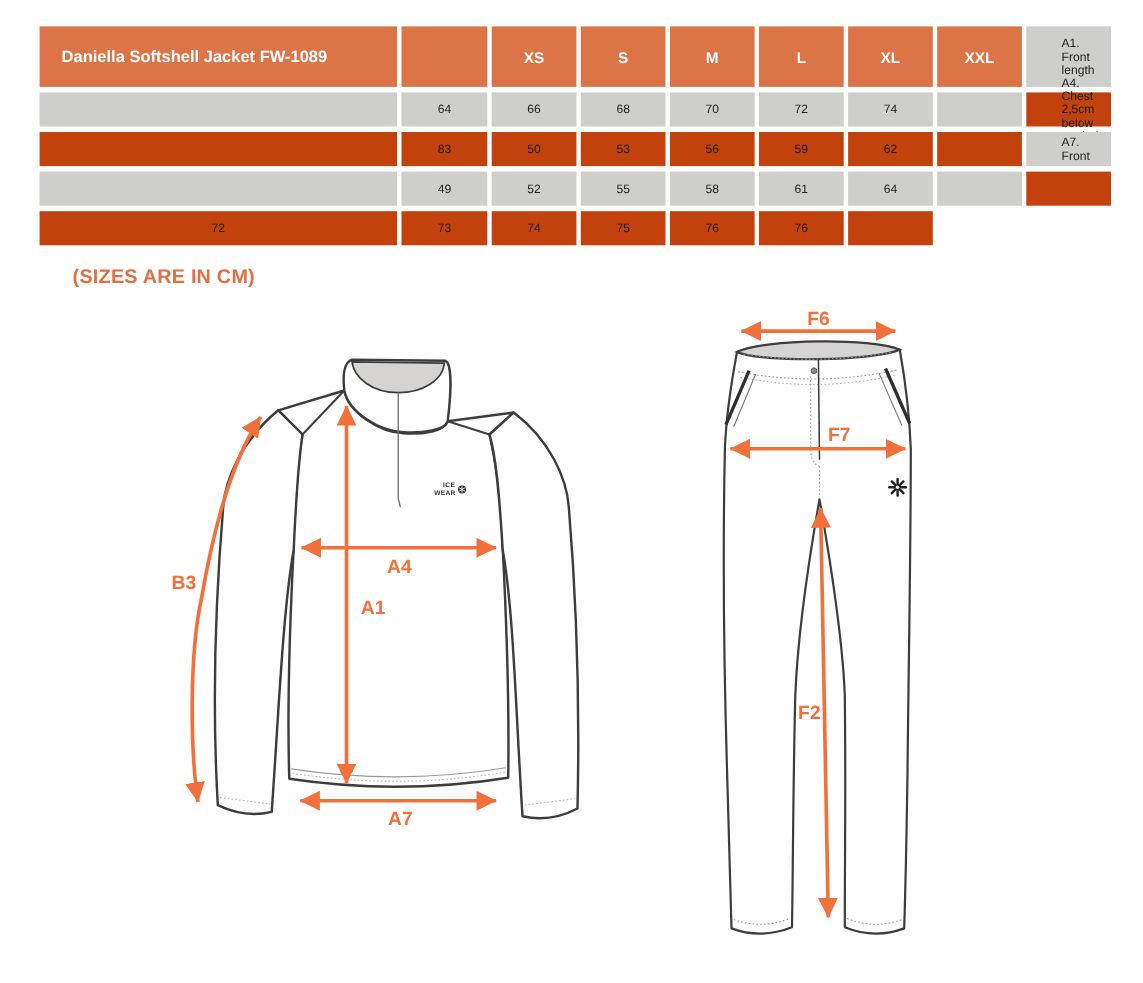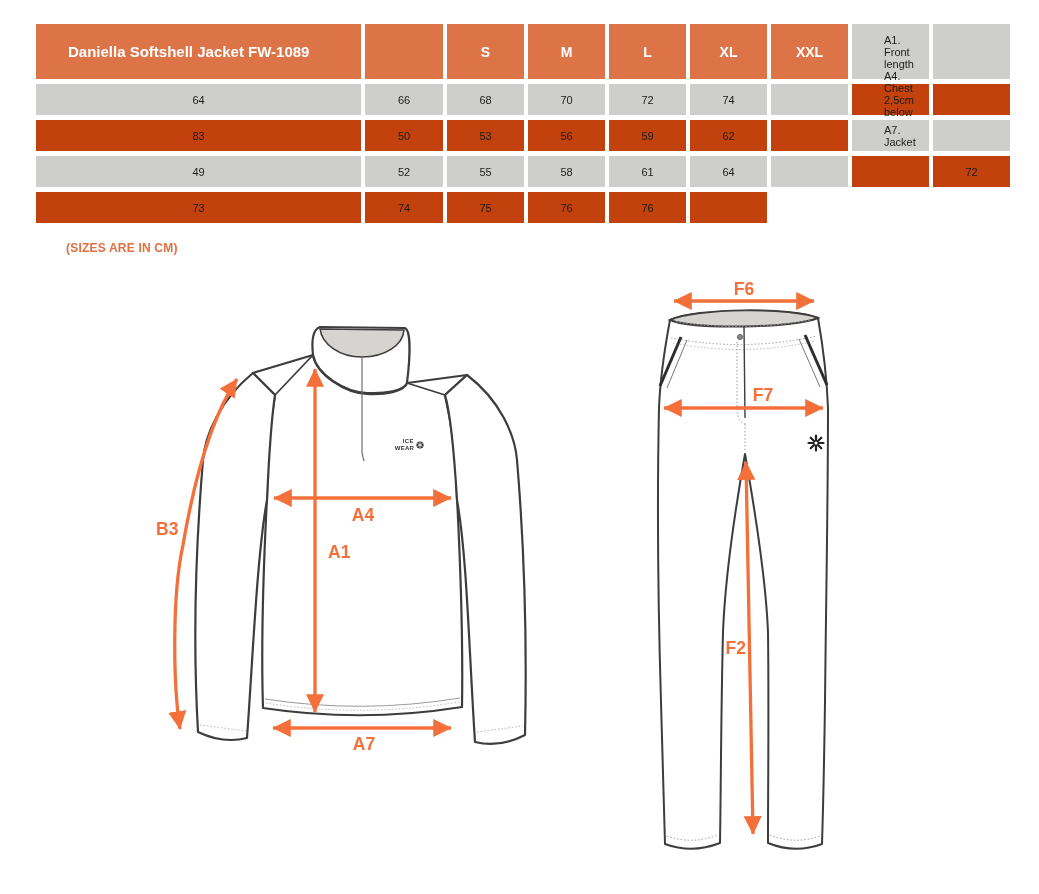--- a/index.html
+++ b/index.html
@@ -12,41 +12,42 @@
     position:absolute;left:36px;top:24px;
     display:grid;
     grid-template-columns:325px 78px repeat(7,77px);
     grid-template-rows:55px repeat(4,31px);
     column-gap:4px;row-gap:5px;
   }
   .cell{display:flex;align-items:center;justify-content:center;
         font-size:11px;color:#1d1d1b;box-sizing:border-box;}
   .hd{background:#DD7447;color:#ffffff;font-weight:bold;}
   .hd.sz{font-size:14px;}
-  .title{justify-content:flex-start;padding-left:32px;font-size:15px;text-align:right;}
+  .title{justify-content:flex-start;padding-left:20px;font-size:15px;text-align:right;}
   .rl{justify-content:flex-start;padding-left:32px;}
   .shade-d{background:#CECECC;}
   .shade-l{background:#c2410c;}
   
   .note{
     position:absolute;left:66px;top:241px;
-    color:#E06F42;font-size:12px;font-weight:bold;letter-spacing:.2px;
+    color:#E06F42;font-size:18px;font-weight:bold;letter-spacing:.2px;
   }
   
   .jacket-svg{position:absolute;left:145px;top:295px;}
   .pants-svg{position:absolute;left:630px;top:282px;}
   svg text.mlabel{font-family:"Liberation Sans",sans-serif;font-weight:bold;}
 </style>
 </head>
 <body>
 
 <div class="tbl">
 
   <div class="cell hd title">Daniella Softshell Jacket FW-1089</div>
   <div class="cell hd"></div>
+  <div class="cell hd sz">XS</div>
   <div class="cell hd sz">S</div>
   <div class="cell hd sz">M</div>
   <div class="cell hd sz">L</div>
   <div class="cell hd sz">XL</div>
   <div class="cell hd sz">XXL</div>
 
   <div class="cell rl shade-d">A1. Front length</div>
   <div class="cell shade-d"></div>
   <div class="cell shade-d">64</div>
   <div class="cell shade-d">66</div>
@@ -59,21 +60,21 @@
   <div class="cell rl shade-l">A4. Chest 2,5cm below armhole</div>
   <div class="cell shade-l"></div>
   <div class="cell shade-l">83</div>
   <div class="cell shade-l">50</div>
   <div class="cell shade-l">53</div>
   <div class="cell shade-l">56</div>
   <div class="cell shade-l">59</div>
   <div class="cell shade-l">62</div>
   <div class="cell shade-l"></div>
 
-  <div class="cell rl shade-d">A7. Jacket</div>
+  <div class="cell rl shade-d">A7. Front</div>
   <div class="cell shade-d"></div>
   <div class="cell shade-d">49</div>
   <div class="cell shade-d">52</div>
   <div class="cell shade-d">55</div>
   <div class="cell shade-d">58</div>
   <div class="cell shade-d">61</div>
   <div class="cell shade-d">64</div>
   <div class="cell shade-d"></div>
 
   <div class="cell shade-l"></div>

